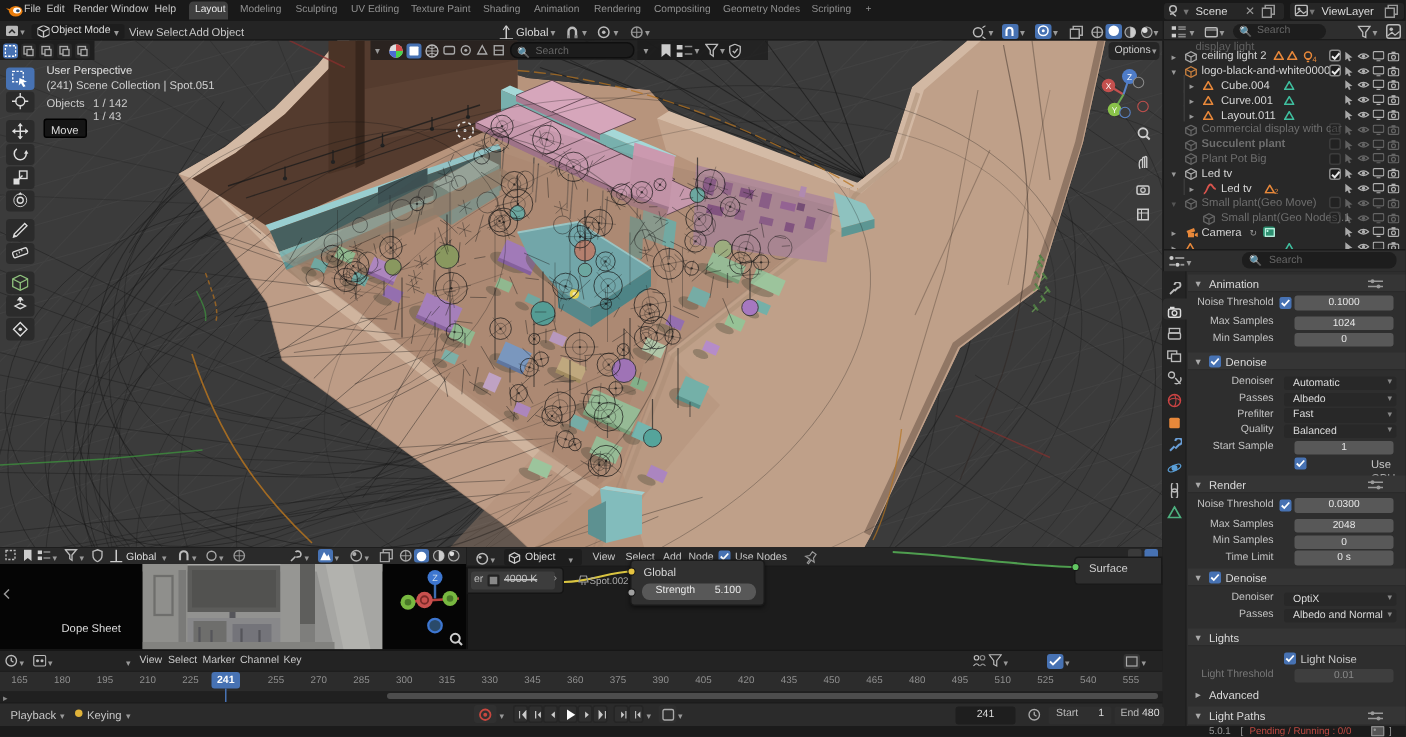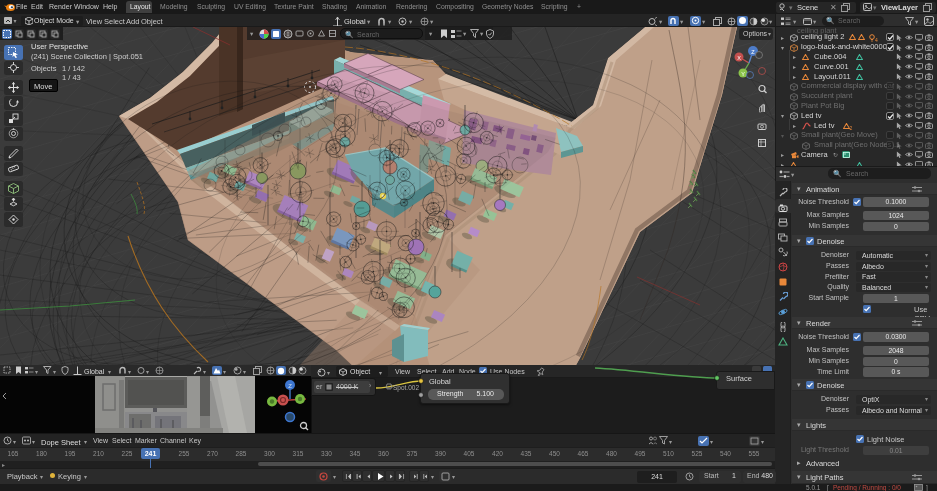--- a/index.html
+++ b/index.html
@@ -43,21 +43,21 @@
     <rect x="2.5" y="0.5" width="6" height="6" fill="none" stroke="#999" stroke-width="1"></rect>
     <rect x="0.5" y="2.5" width="6" height="6" fill="#262626" stroke="#999" stroke-width="1"></rect>
   </svg>
 <div class="abs" style="left:860px;top:1.5px;width:76px;height:11px;background:#262626;border-radius:2px;"></div>
 <svg class="abs" style="left:863px;top:3px" width="9" height="8" viewBox="0 0 9 8">
     <rect x="0.5" y="0.5" width="8" height="7" rx="1" fill="none" stroke="#bbb" stroke-width="1"></rect>
     <circle cx="3" cy="3" r="1" fill="#bbb"></circle>
     <path d="M1,6.5 L4,4 L6,6 L8,4.5" stroke="#bbb" stroke-width="0.8" fill="none"></path>
   </svg>
 <div class="abs" style="left:873px;top:3.5px;font-size:7px;color:#777;">▾</div>
-<div class="abs" style="left:881px;top:3px;font-size:7.5px;color:#ddd;font-weight:bold;">ViewLayer</div>
+<div class="abs" style="left:881px;top:3px;font-size:7.5px;color:#ddd;">ViewLayer</div>
 <svg class="abs" style="left:923px;top:3px" width="9" height="9" viewBox="0 0 9 9">
     <rect x="2.5" y="0.5" width="6" height="6" fill="none" stroke="#999" stroke-width="1"></rect>
     <rect x="0.5" y="2.5" width="6" height="6" fill="#262626" stroke="#999" stroke-width="1"></rect>
   </svg>
 <div class="abs" style="left:0;top:14px;width:775px;height:13px;background:#242424;border-bottom:1px solid #1a1a1a;"></div>
 <svg class="abs" style="left:4px;top:17px" width="14" height="8" viewBox="0 0 14 8">
     <rect x="0" y="0" width="8" height="7" rx="1" fill="#b8b8b8"></rect>
     <path d="M2,5 l2,-2 l2,2" stroke="#242424" stroke-width="1" fill="none"></path>
     <path d="M10,3 l2,0 M11,2 l0,2" stroke="#999" stroke-width="0"></path>
     <text x="9.5" y="6" font-size="6" fill="#999">▾</text>
@@ -1536,21 +1536,21 @@
   </svg>
 <svg class="abs" style="left:757px;top:121px" width="10" height="10" viewBox="0 0 10 10">
     <rect x="1" y="3" width="8" height="5.5" rx="1" fill="none" stroke="#ccc" stroke-width="1"></rect>
     <circle cx="5" cy="5.7" r="1.5" fill="none" stroke="#ccc" stroke-width="0.8"></circle>
   </svg>
 <svg class="abs" style="left:757px;top:138px" width="10" height="10" viewBox="0 0 10 10">
     <rect x="1.5" y="1.5" width="7" height="7" fill="none" stroke="#ccc" stroke-width="1"></rect>
     <path d="M1.5,4 L8.5,4 M4,1.5 L4,8.5" stroke="#ccc" stroke-width="0.7"></path>
   </svg>
 <div class="abs" style="left:775px;top:27px;width:162px;height:139px;background:#282828;border-left:1px solid #1a1a1a;overflow:hidden;"></div>
-<div class="abs" style="left:797px;top:25.7px;font-size:7.5px;color:#6e6e6e;opacity:0.8;">ceiling plant</div>
+<div class="abs" style="left:797px;top:25.7px;font-size:7.5px;color:#6e6e6e;opacity:0.8;">display light</div>
 <div class="abs" style="left:781px;top:33.8px;font-size:6px;color:#999;">▸</div>
 <svg class="abs" style="left:790px;top:33.8px" width="8" height="8" viewBox="0 0 8 8">
     <path d="M4,0.5 L7.5,2.2 L7.5,5.8 L4,7.5 L0.5,5.8 L0.5,2.2 Z" fill="none" stroke="#aaa" stroke-width="0.9"></path>
     <path d="M0.5,2.2 L4,4 L7.5,2.2 M4,4 L4,7.5" stroke="#aaa" stroke-width="0.8" fill="none"></path>
   </svg>
 <div class="abs" style="left:801px;top:32.3px;font-size:7.5px;color:#d6d6d6;">ceiling light 2</div>
 <svg class="abs" style="left:849px;top:34.3px" width="7" height="6" viewBox="0 0 8 7">
     <path d="M4,0.5 L7.5,6.5 L0.5,6.5 Z" fill="none" stroke="#e8883a" stroke-width="1.2"></path>
   </svg>
 <svg class="abs" style="left:858px;top:34.3px" width="7" height="6" viewBox="0 0 8 7">
@@ -1703,21 +1703,21 @@
   </svg>
 <svg class="abs" style="left:925px;top:82.79999999999998px;opacity:0.4" width="8" height="7" viewBox="0 0 9 8">
     <rect x="0.5" y="2" width="8" height="5.5" rx="1" fill="none" stroke="#c0c0c0" stroke-width="1"></rect>
     <circle cx="4.5" cy="4.8" r="1.5" fill="none" stroke="#c0c0c0" stroke-width="0.9"></circle>
     <rect x="3" y="0.5" width="3" height="1.5" fill="#c0c0c0"></rect>
   </svg>
 <svg class="abs" style="left:790px;top:92.59999999999998px" width="8" height="8" viewBox="0 0 8 8">
     <path d="M4,0.5 L7.5,2.2 L7.5,5.8 L4,7.5 L0.5,5.8 L0.5,2.2 Z" fill="none" stroke="#666" stroke-width="0.9"></path>
     <path d="M0.5,2.2 L4,4 L7.5,2.2 M4,4 L4,7.5" stroke="#666" stroke-width="0.8" fill="none"></path>
   </svg>
-<div class="abs" style="left:801px;top:91.09999999999998px;font-size:7.5px;color:#6e6e6e;">Succulent plant</div>
+<div class="abs" style="left:801px;top:91.09999999999998px;font-size:7.5px;color:#6e6e6e;font-weight:bold;">Succulent plant</div>
 <div class="abs" style="left:886px;top:92.09999999999998px;width:8px;height:8px;background:#1c1c1c;border:1px solid #555;border-radius:2px;opacity:0.45;"></div>
 <svg class="abs" style="left:896px;top:92.59999999999998px;opacity:0.4" width="7" height="7" viewBox="0 0 8 8">
     <path d="M1,0.5 L6.5,5 L4,5.2 L5.2,7.5 L3.8,8 L2.8,5.8 L1,7 Z" fill="#b8b8b8"></path>
   </svg>
 <svg class="abs" style="left:905px;top:92.59999999999998px;opacity:0.4" width="8" height="7" viewBox="0 0 9 8">
     <path d="M0.5,4 Q4.5,0.5 8.5,4 Q4.5,7.5 0.5,4 Z" fill="none" stroke="#c0c0c0" stroke-width="0.9"></path>
     <circle cx="4.5" cy="4" r="1.3" fill="#c0c0c0"></circle>
   </svg>
 <svg class="abs" style="left:915px;top:92.59999999999998px;opacity:0.4" width="8" height="7" viewBox="0 0 9 8">
     <rect x="0.5" y="0.5" width="8" height="5.5" rx="0.8" fill="none" stroke="#c0c0c0" stroke-width="0.9"></rect>
@@ -2255,21 +2255,21 @@
     <circle cx="4.5" cy="4.5" r="3.5" fill="none" stroke="#bbb" stroke-width="0.9"></circle>
     <path d="M4.5,2.5 L4.5,4.5 L6,5.5" stroke="#bbb" stroke-width="0.9" fill="none"></path>
   </svg>
 <div class="abs" style="left:13px;top:437.5px;font-size:6px;color:#999;">▾</div>
 <svg class="abs" style="left:22px;top:436px" width="9" height="9" viewBox="0 0 9 9">
     <rect x="0.5" y="1" width="8" height="7" rx="1" fill="none" stroke="#bbb" stroke-width="0.8"></rect>
     <circle cx="3" cy="4.5" r="1" fill="#bbb"></circle>
     <circle cx="6" cy="4.5" r="1" fill="#bbb"></circle>
   </svg>
 <div class="abs" style="left:32px;top:437.5px;font-size:6px;color:#999;">▾</div>
-<div class="abs" style="left:41px;top:438px;font-size:7.5px;color:#ddd;">Dope Sheet</div>
+<div class="abs" style="left:41px;top:414px;font-size:7.5px;color:#ddd;">Dope Sheet</div>
 <div class="abs" style="left:84px;top:437.5px;font-size:6px;color:#999;">▾</div>
 <div class="abs" style="left:93px;top:436.5px;font-size:7px;color:#c8c8c8;">View</div>
 <div class="abs" style="left:112px;top:436.5px;font-size:7px;color:#c8c8c8;">Select</div>
 <div class="abs" style="left:135px;top:436.5px;font-size:7px;color:#c8c8c8;">Marker</div>
 <div class="abs" style="left:160px;top:436.5px;font-size:7px;color:#c8c8c8;">Channel</div>
 <div class="abs" style="left:189px;top:436.5px;font-size:7px;color:#c8c8c8;">Key</div>
 <svg class="abs" style="left:648px;top:436px" width="10" height="9" viewBox="0 0 10 9">
     <circle cx="3" cy="2.5" r="1.5" fill="none" stroke="#bbb" stroke-width="0.8"></circle>
     <path d="M1,8 Q3,5 5,8" fill="none" stroke="#bbb" stroke-width="0.8"></path>
     <circle cx="7" cy="2.5" r="1.5" fill="none" stroke="#888" stroke-width="0.8"></circle>

